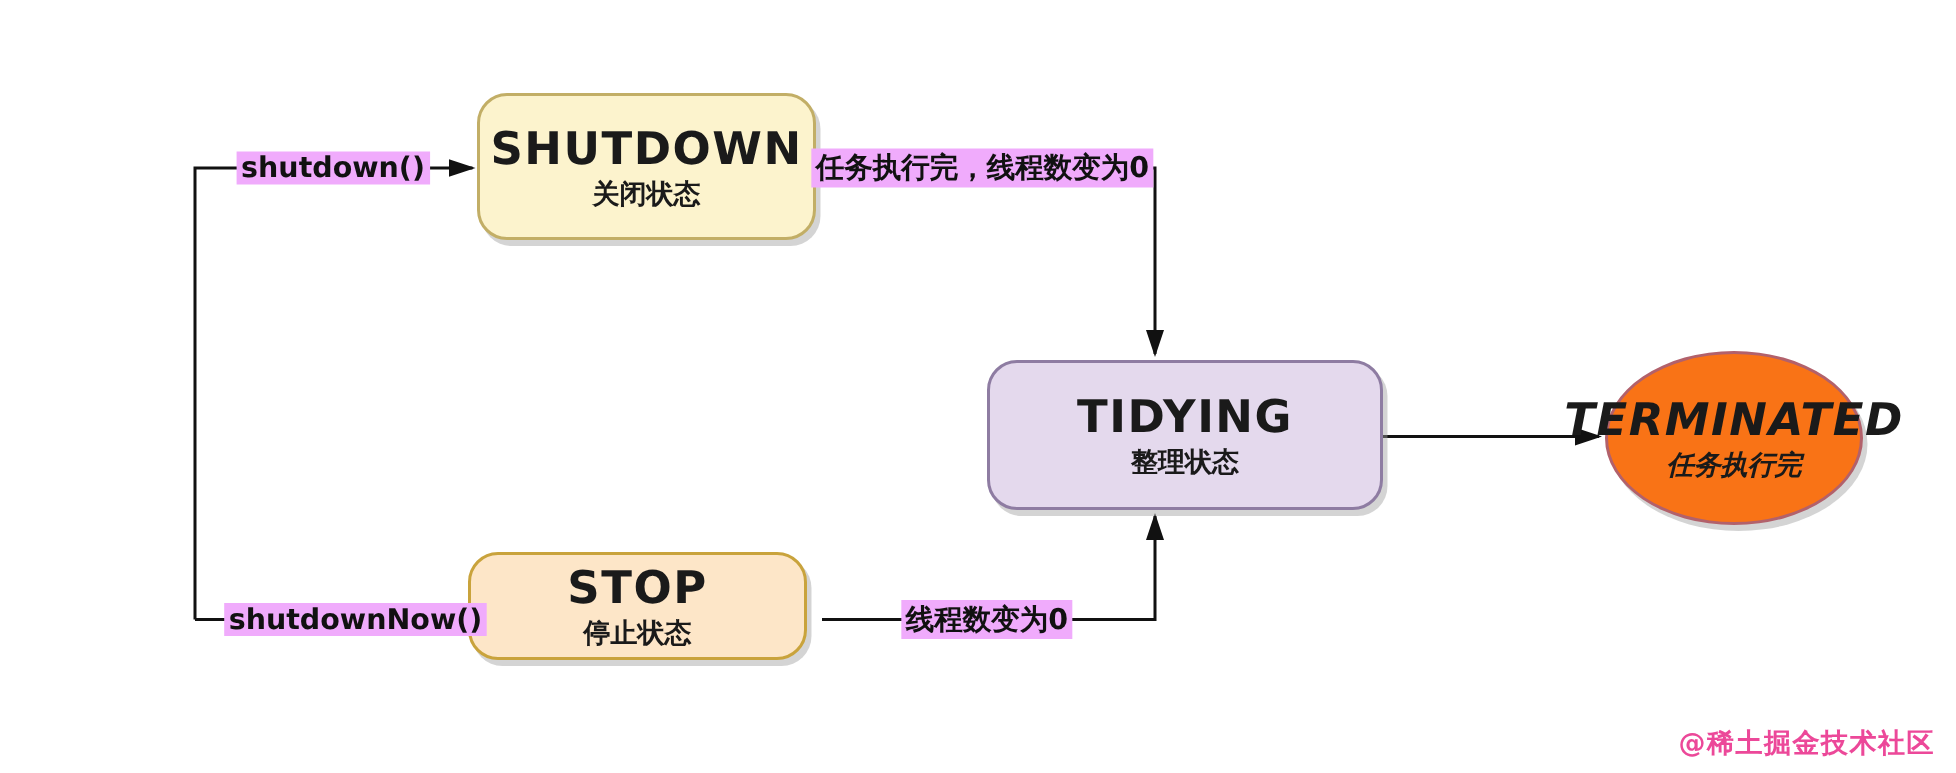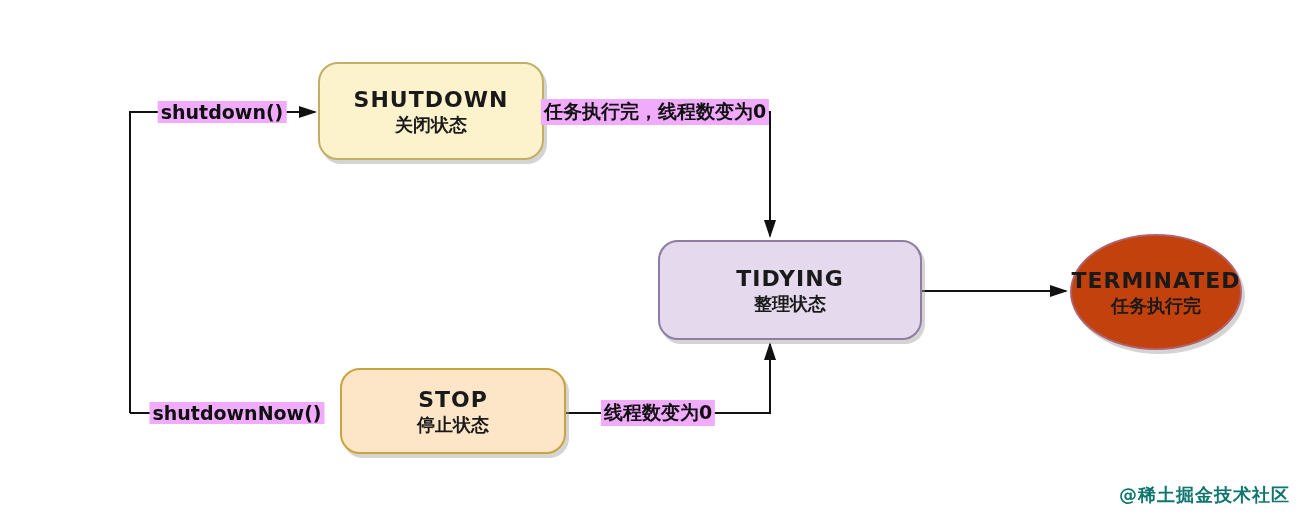--- a/index.html
+++ b/index.html
@@ -30,21 +30,21 @@
     justify-content: center;
     border: 2px solid #888;
     box-sizing: border-box;
     box-shadow: 3px 4px 0 rgba(160,160,160,0.45);
     color: #1a1a1a;
     text-align: center;
   }
   .node.rect { border-radius: 20px; }
   .node.ellipse { border-radius: 50%; }
   .node .title {
-    font-size: 22px;
+    font-size: 30px;
     font-weight: bold;
     letter-spacing: 1px;
     line-height: 1.25;
   }
   .node .subtitle {
     font-size: 18px;
     font-weight: bold;
     line-height: 1.3;
   }
   .edge-label {
@@ -53,21 +53,21 @@
     transform: translate(-50%, -50%);
     background: #f0abfc;
     padding: 0 3px;
     font-size: 19px;
     font-weight: bold;
     color: #111111;
     white-space: nowrap;
   }
   #node-running    { left: 42px;   top: 218px; width: 176px; height: 130px; }
   #node-shutdown   { left: 318px;  top: 62px;  width: 226px; height: 98px;  }
-  #node-stop       { left: 340px;  top: 368px; width: 226px; height: 86px;  }
+  #node-stop       { left: 312px;  top: 368px; width: 226px; height: 72px;  }
   #node-tidying    { left: 658px;  top: 240px; width: 264px; height: 100px; }
   #node-terminated { left: 1070px; top: 234px; width: 172px; height: 116px; }
   #label-shutdown     { left: 222px; top: 112px; }
   #label-tasks-done   { left: 655px; top: 112px; }
   #label-shutdownnow  { left: 237px; top: 413px; }
   #label-threads-zero { left: 658px; top: 413px; }
   #label-terminated   { left: 972px; top: 292px; }
   #watermark {
     position: absolute;
     right: 14px;
@@ -111,25 +111,25 @@
   <div id="node-stop" class="node rect" style="background: rgb(253, 230, 200); border-color: rgb(201, 163, 60);">
     <div class="title">STOP</div>
     <div class="subtitle">停止状态</div>
   </div>
 
   <div id="node-tidying" class="node rect" style="background: rgb(228, 217, 237); border-color: rgb(142, 124, 162);">
     <div class="title">TIDYING</div>
     <div class="subtitle">整理状态</div>
   </div>
 
-  <div id="node-terminated" class="node ellipse" style="background: #c2410c; border-color: rgb(178, 97, 107);">
+  <div id="node-terminated" class="node ellipse" style="background: #f97316; border-color: rgb(178, 97, 107); font-style: italic;">
     <div class="title">TERMINATED</div>
     <div class="subtitle">任务执行完</div>
   </div>
 
   <div id="label-shutdown" class="edge-label">shutdown()</div>
   <div id="label-shutdownnow" class="edge-label">shutdownNow()</div>
   <div id="label-tasks-done" class="edge-label">任务执行完，线程数变为0</div>
   <div id="label-threads-zero" class="edge-label">线程数变为0</div>
 
-  <div id="watermark" style="color: #0f766e;">@稀土掘金技术社区</div>
+  <div id="watermark" style="color: #ec4899;">@稀土掘金技术社区</div>
 
 </div>
 
 </body></html>

